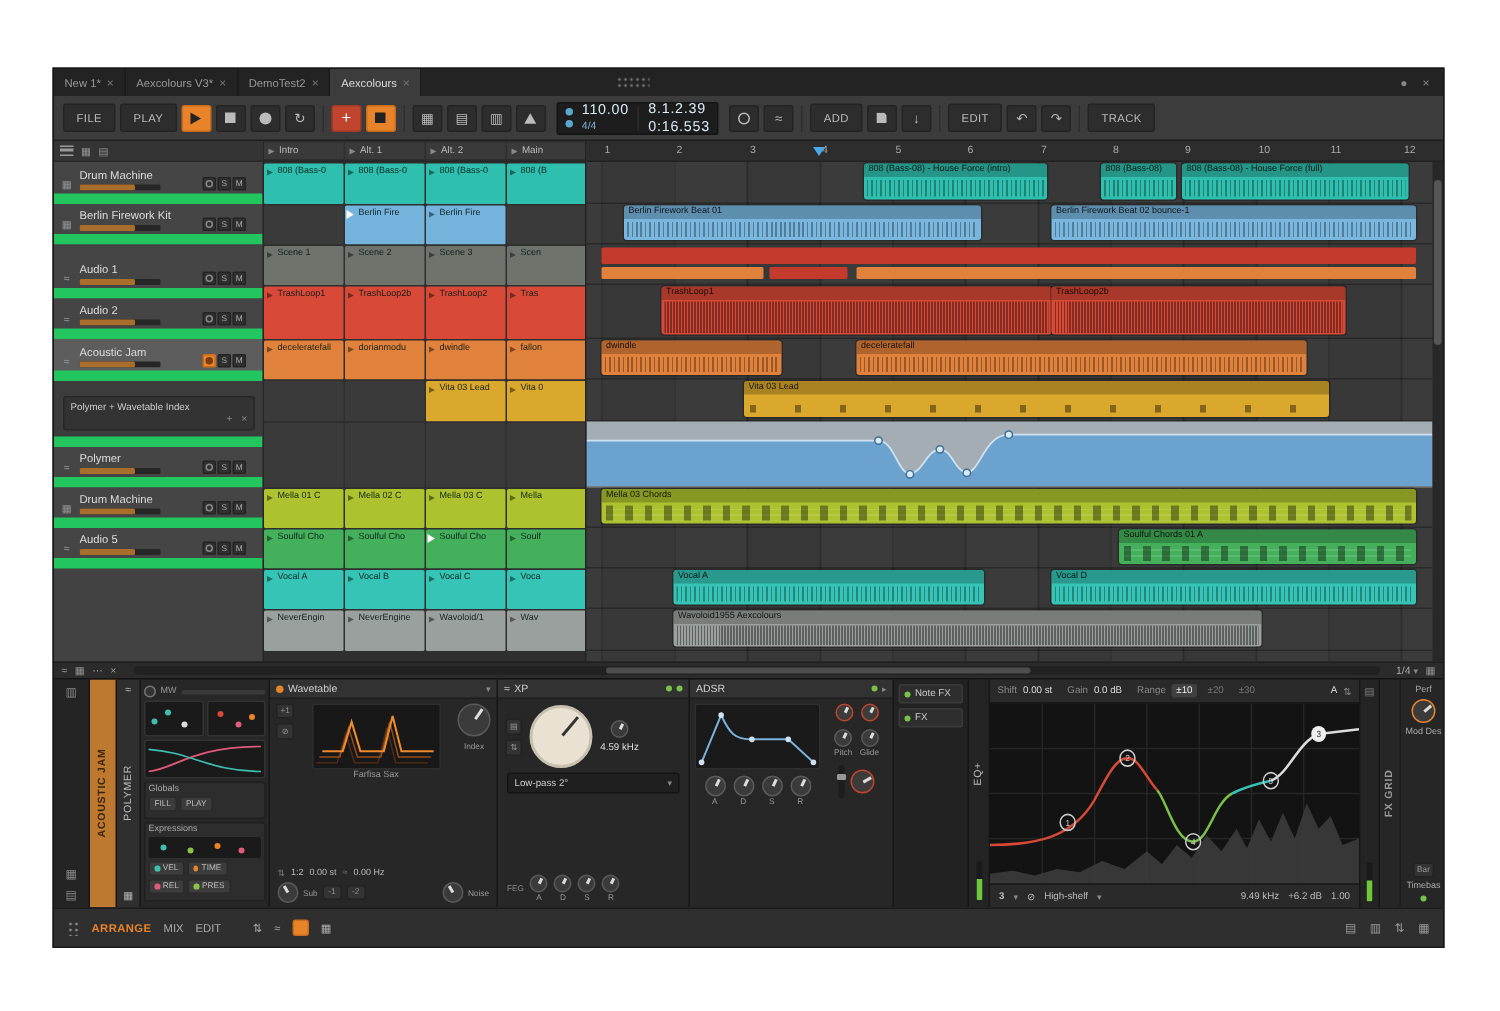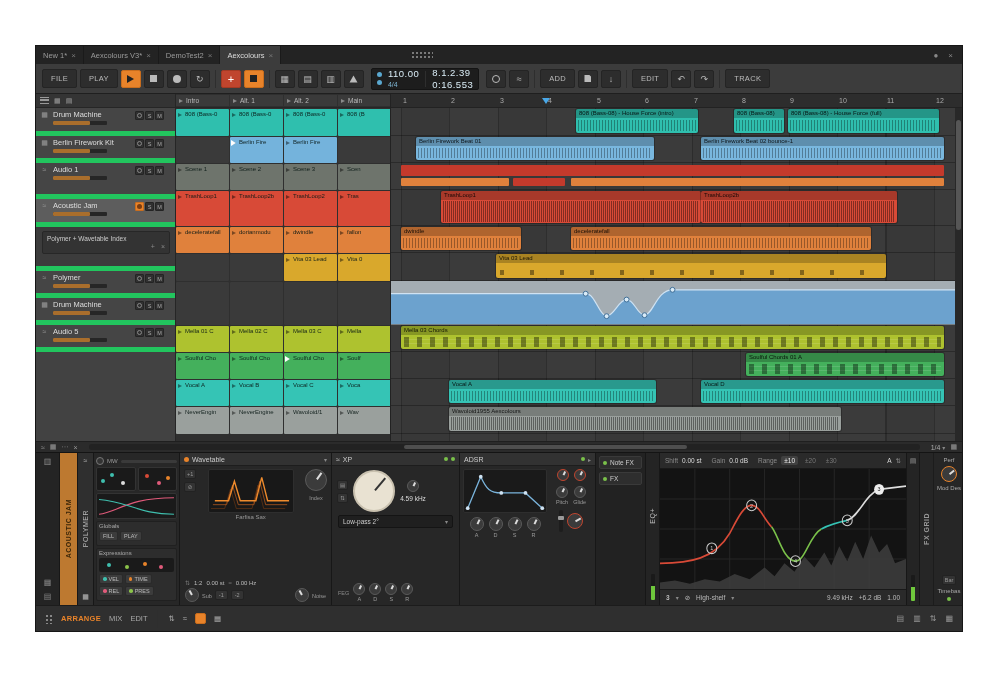--- a/index.html
+++ b/index.html
@@ -31,21 +31,21 @@
 .tdcol{display:flex;flex-direction:column;justify-content:center;line-height:1}
 .bigv{font-size:9.5px;color:#d9ecf6;letter-spacing:.5px}
 .smallv{font-size:7px;color:#7fb6d4;margin-top:2px}
 .tdsep{width:1px;height:16px;background:#2e2e2e}
 
 .main{flex:0 0 347px;display:flex;background:#323232;overflow:hidden}
 .trackpanel{flex:0 0 140px;background:#424242;border-right:1px solid #262626;display:flex;flex-direction:column;overflow:hidden}
 .tp-head{flex:0 0 14px;background:#343434;border-bottom:1px solid #262626;display:flex;align-items:center;gap:5px;padding:0 4px;color:#999;font-size:7px}
 .ham{width:9px;height:7px;border-top:1.5px solid #999;border-bottom:1.5px solid #999;position:relative}
 .ham::after{content:"";position:absolute;left:0;right:0;top:1.3px;height:1.5px;background:#999}
-.trow{display:flex;align-items:flex-start;border-bottom:5px solid #22c55e;background:#454545;padding:2px 2px 2px 3px;gap:3px;overflow:hidden}
+.trow{display:flex;align-items:flex-end;border-bottom:7px solid #22c55e;background:#454545;padding:2px 2px 2px 3px;gap:3px;overflow:hidden}
 .trow.sel{background:#5d5d5d}
 .ticon{width:11px;color:#999;font-size:7px;padding-top:1px;text-align:center}
 .tmain{flex:1;overflow:hidden;display:flex;flex-direction:column;gap:2px}
 .tname{font-size:7.5px;color:#ddd;white-space:nowrap;overflow:hidden}
 .tfader{width:54px;height:4px;background:#262626;border-radius:1px;position:relative}
 .tfader i{position:absolute;left:0;top:0;bottom:0;width:68%;background:#a96e2c;border-radius:1px}
 .tbtns{display:flex;gap:1px;align-items:flex-start;padding-top:1px}
 .tb{width:9px;height:9px;background:#303030;border:1px solid #242424;border-radius:1px;font-size:5.5px;color:#aaa;display:flex;align-items:center;justify-content:center}
 .tb.dotb i{width:5px;height:5px;border-radius:50%;border:1px solid #888}
 .tb.rec{background:#e8832a;border-color:#c96d1d}
@@ -329,20 +329,42 @@
             <i>
               <b style="height: 0%;"></b>
             </i>
             <i></i>
           </div>
       </div>
       <div class="trow" style="flex:0 0 36px">
         <span class="ticon">≈</span>
         <div class="tmain">
             <div class="tname">Audio 1</div>
+            <div class="tfader">
+              <i></i>
+            </div>
+          </div>
+        <div class="tbtns">
+            <span class="tb dotb">
+              <i></i>
+            </span>
+            <span class="tb">S</span>
+            <span class="tb">M</span>
+          </div>
+        <div class="tmeter">
+            <i>
+              <b style="height: 0%;"></b>
+            </i>
+            <i></i>
+          </div>
+      </div>
+      <div class="trow" style="flex:0 0 27px">
+        <span class="ticon">≈</span>
+        <div class="tmain">
+            <div class="tname">Audio 2</div>
             <div class="tfader">
               <i></i>
             </div>
           </div>
         <div class="tbtns">
             <span class="tb dotb">
               <i></i>
             </span>
             <span class="tb">S</span>
             <span class="tb">M</span>

